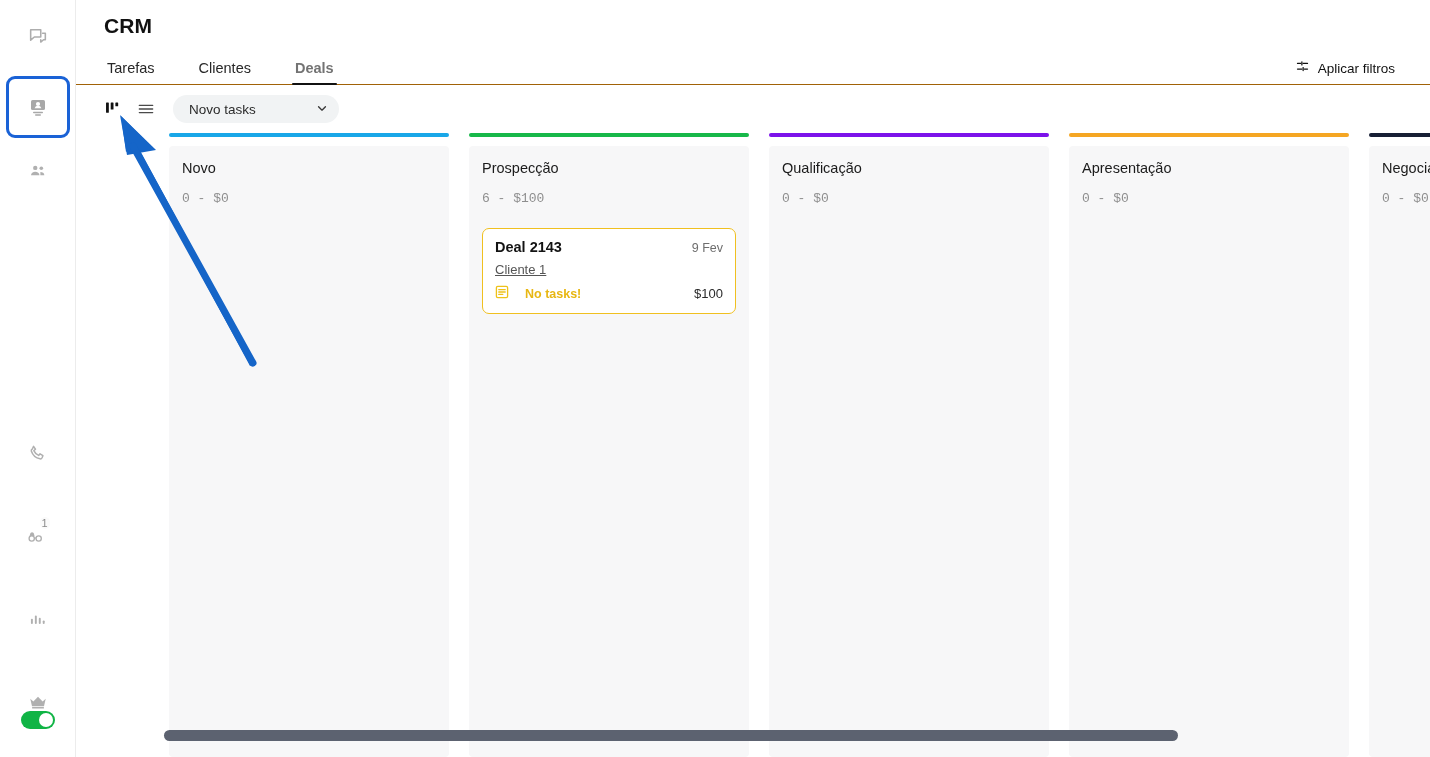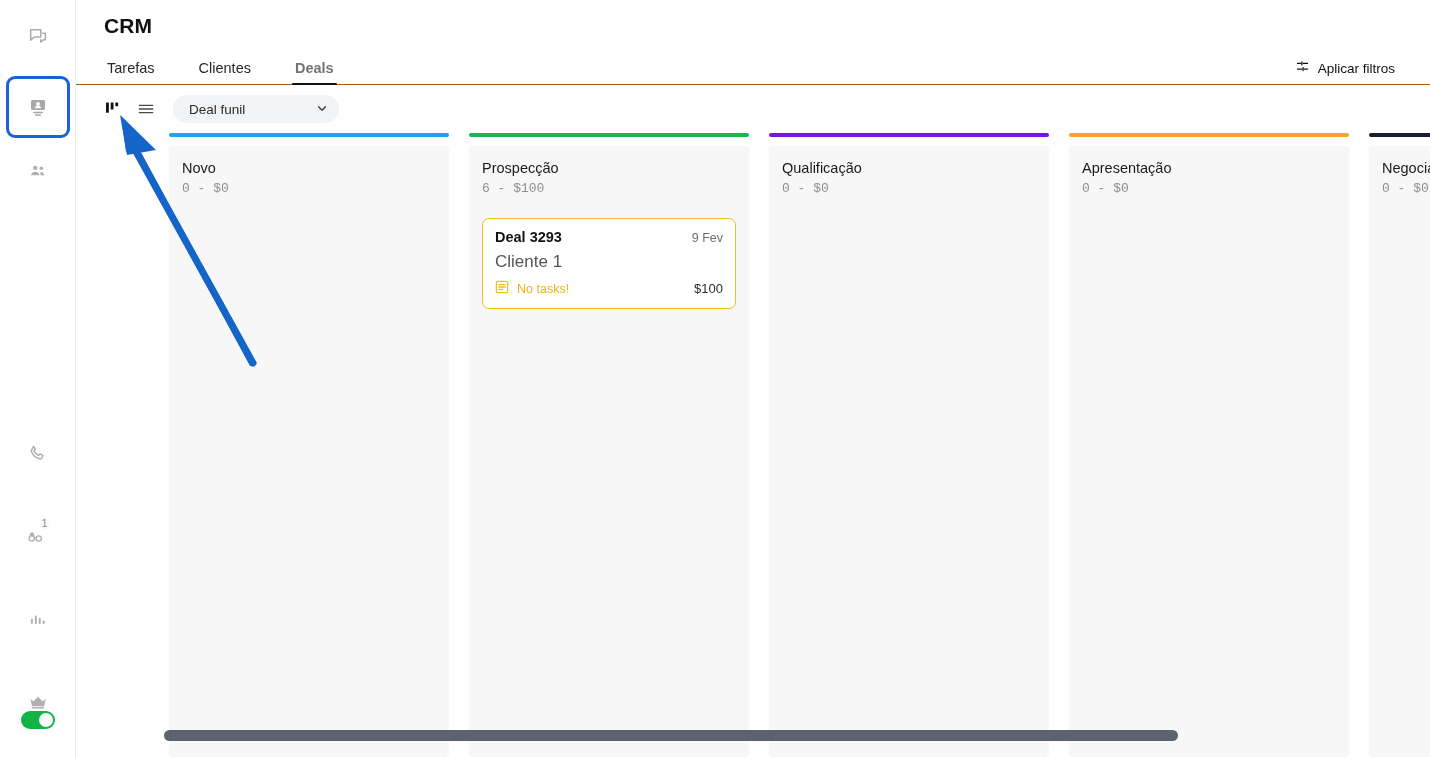--- a/index.html
+++ b/index.html
@@ -120,36 +120,36 @@
     display: flex; flex-direction: column;
   }
   .col-bar { height: 4px; border-radius: 3px; margin-bottom: 9px; }
   .col-body {
     flex: 1;
     background: #f7f7f8;
     border-radius: 4px;
     padding: 14px 13px 0 13px;
     height: 586px;
   }
-  .col-name { font-size: 14.5px; color: #1b1b1b; margin-bottom: 5px; }
+  .col-name { font-size: 14.5px; color: #1b1b1b; margin-bottom: 15px; }
   .col-meta { font-size: 13px; color: #8e8e8e; font-family: Liberation Mono, monospace; }
 
   .deal-card {
     margin-top: 22px;
     background: #ffffff;
     border: 1.6px solid #f0c020;
     border-radius: 7px;
     padding: 10px 12px 11px 12px;
   }
   .deal-row1 { display: flex; justify-content: space-between; align-items: baseline; }
   .deal-title { font-size: 14.5px; font-weight: bold; color: #131313; }
   .deal-date { font-size: 12.5px; color: #6e6e6e; }
-  .deal-client { font-size: 17px; color: #555555; margin-top: 7px; }
+  .deal-client { font-size: 13px; color: #555555; margin-top: 7px; text-decoration: underline; }
   .deal-row3 { display: flex; justify-content: space-between; align-items: center; margin-top: 8px; }
-  .deal-task { display: flex; align-items: center; gap: 8px; font-size: 12.5px; color: #e8b713; }
+  .deal-task { display: flex; align-items: center; gap: 16px; font-size: 12.5px; color: #e8b713; font-weight: bold; }
   .deal-amount { font-size: 13px; color: #2b2b2b; }
 
   
   .hscroll {
     position: absolute;
     left: 88px; bottom: 16px;
     width: 1342px; height: 11px;
   }
   .hscroll-thumb {
     width: 1014px; height: 11px;
@@ -288,21 +288,21 @@
           <rect x="10" y="0.5" width="3" height="4" rx="0.6"></rect>
         </svg>
       </div>
       <div class="view-ico">
         <svg width="16" height="14" viewBox="0 0 18 14" fill="none" stroke="#4a4a4a" stroke-width="1.5" stroke-linecap="round">
           <path d="M1.5 3h15M1.5 7h15M1.5 11h15"></path>
         </svg>
       </div>
 
       <div class="pill funnel">
-        <span>Deal funil</span>
+        <span>Novo tasks</span>
         <span class="chev">
           <svg width="12" height="12" viewBox="0 0 14 14" fill="none" stroke="#3a3a3a" stroke-width="1.6" stroke-linecap="round" stroke-linejoin="round">
             <path d="M3 5.5l4 4 4-4"></path>
           </svg>
         </span>
       </div>
 
     </div>
 
     <div class="board">
@@ -316,21 +316,21 @@
       </div>
 
       <div class="column">
         <div class="col-bar" style="background:#17b849"></div>
         <div class="col-body">
           <div class="col-name">Prospecção</div>
           <div class="col-meta">6 - $100</div>
 
           <div class="deal-card">
             <div class="deal-row1">
-              <span class="deal-title">Deal 3293</span>
+              <span class="deal-title">Deal 2143</span>
               <span class="deal-date">9 Fev</span>
             </div>
             <div class="deal-client">Cliente 1</div>
             <div class="deal-row3">
               <span class="deal-task">
                 <span>
                   <svg width="14" height="14" viewBox="0 0 16 16" fill="none" stroke="#eec21a" stroke-width="1.5">
                     <rect x="1.6" y="1.6" width="12.8" height="12.8" rx="1.6"></rect>
                     <path d="M4.3 5.2h7.4M4.3 8h7.4M4.3 10.8h4.6" stroke-linecap="round"></path>
                   </svg>

